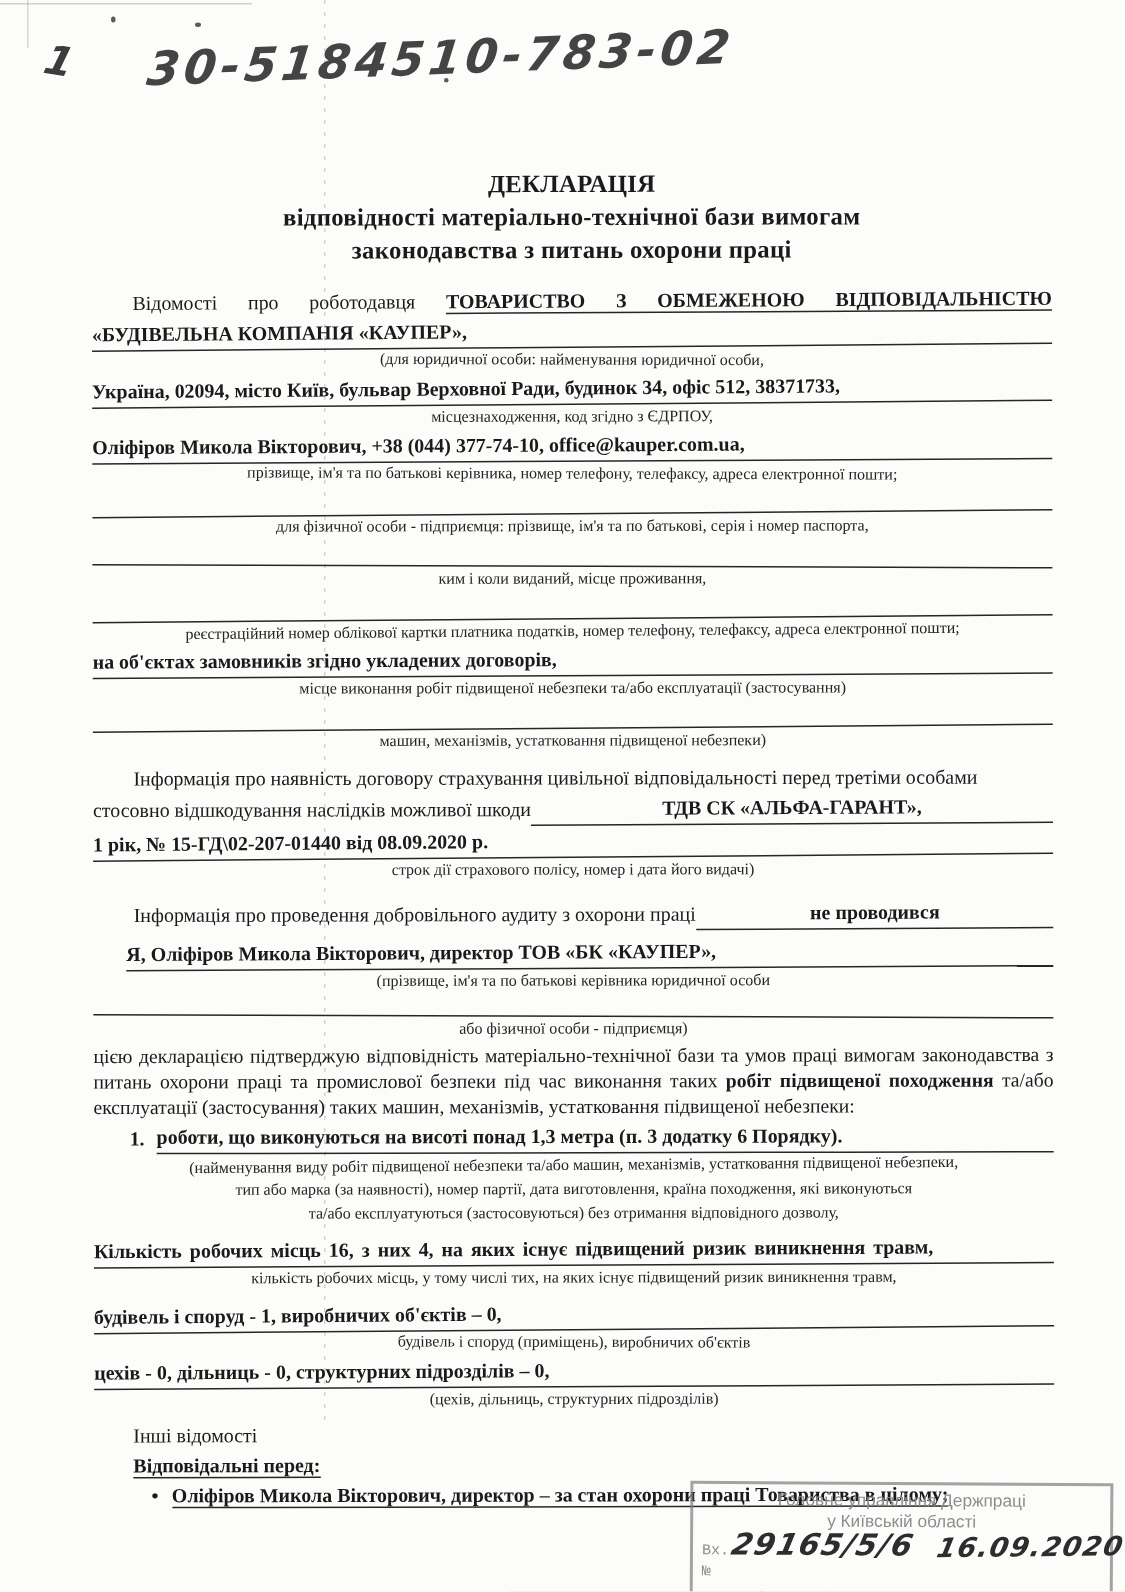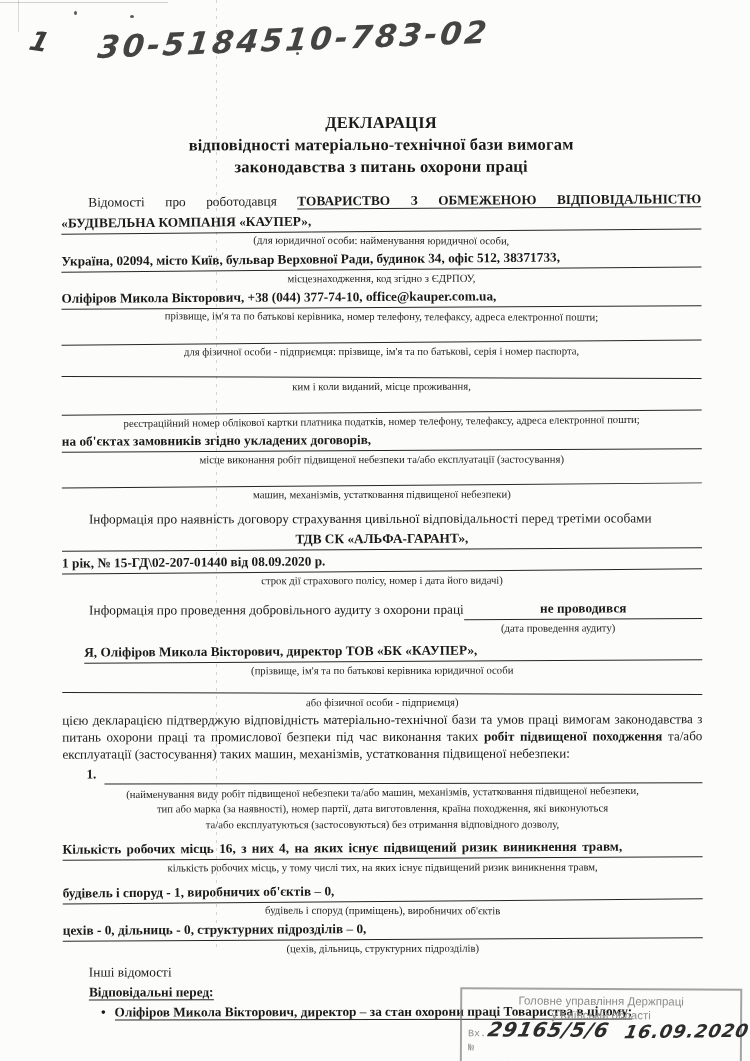--- a/index.html
+++ b/index.html
@@ -104,42 +104,43 @@
     <div class="cap">ким і коли виданий, місце проживання,</div>
     <div class="blank t1"></div>
     <div class="cap t1">реєстраційний номер облікової картки платника податків, номер телефону, телефаксу, адреса електронної пошти;</div>
     <div class="fieldrow t3">на об'єктах замовників згідно укладених договорів,</div>
     <div class="cap">місце виконання робіт підвищеної небезпеки та/або експлуатації (застосування)</div>
     <div class="blank t1"></div>
     <div class="cap">машин, механізмів, устатковання підвищеної небезпеки)</div>
 
     <div class="plain just ind" style="margin-top:7px;">Інформація про наявність договору страхування цивільної відповідальності перед третіми особами</div>
     <div class="flexrow">
+      <span class="lbl">стосовно відшкодування наслідків можливої шкоди</span>
       <span class="fillu t3">ТДВ СК «АЛЬФА-ГАРАНТ»,</span>
     </div>
     <div class="fieldrow t1">1 рік, № 15-ГД\02-207-01440 від 08.09.2020 р.</div>
     <div class="cap">строк дії страхового полісу, номер і дата його видачі)</div>
 
     <div class="flexrow" style="margin-top:11px;">
       <span class="lbl" style="padding-left:27px;">Інформація про проведення добровільного аудиту з охорони праці</span>
       <span class="fillu t3">не проводився</span>
     </div>
-    <div class="cap cap-audit">(дата проведення аудиту)</div>
 
     <div class="fieldrow t3" style="margin-top:5px;margin-left:22px;">Я, Оліфіров Микола Вікторович, директор ТОВ «БК «КАУПЕР»,</div>
     <div class="cap">(прізвище, ім'я та по батькові керівника юридичної особи</div>
     <div class="blank t2" style="height:14px;"></div>
     <div class="cap">або фізичної особи - підприємця)</div>
 
     <div class="para just">
       <span>цією декларацією підтверджую відповідність матеріально-технічної бази та умов праці вимогам законодавства з питань охорони праці та промислової безпеки під час виконання таких </span><b>робіт підвищеної походження</b><span> та/або експлуатації (застосування) таких машин, механізмів, устатковання підвищеної небезпеки:</span>
     </div>
 
     <div class="flexrow" style="margin-top:2px;">
       <span class="itemnum">1.</span>
+      <span class="val uline">роботи, що виконуються на висоті понад 1,3 метра (п. 3 додатку 6 Порядку).</span>
       <span class="fillu"></span>
     </div>
     <div class="cap t1">(найменування виду робіт підвищеної небезпеки та/або машин, механізмів, устатковання підвищеної небезпеки,</div>
     <div class="cap">тип або марка (за наявності), номер партії, дата виготовлення, країна походження, які виконуються</div>
     <div class="cap">та/або експлуатуються (застосовуються) без отримання відповідного дозволу,</div>
 
     <div class="fieldrow wsp t3" style="margin-top:6px;">Кількість робочих місць 16, з них 4, на яких існує підвищений ризик виникнення травм,</div>
     <div class="cap">кількість робочих місць, у тому числі тих, на яких існує підвищений ризик виникнення травм,</div>
     <div class="fieldrow t1" style="margin-top:6px;">будівель і споруд - 1, виробничих об'єктів – 0,</div>
     <div class="cap t2">будівель і споруд (приміщень), виробничих об'єктів</div>

